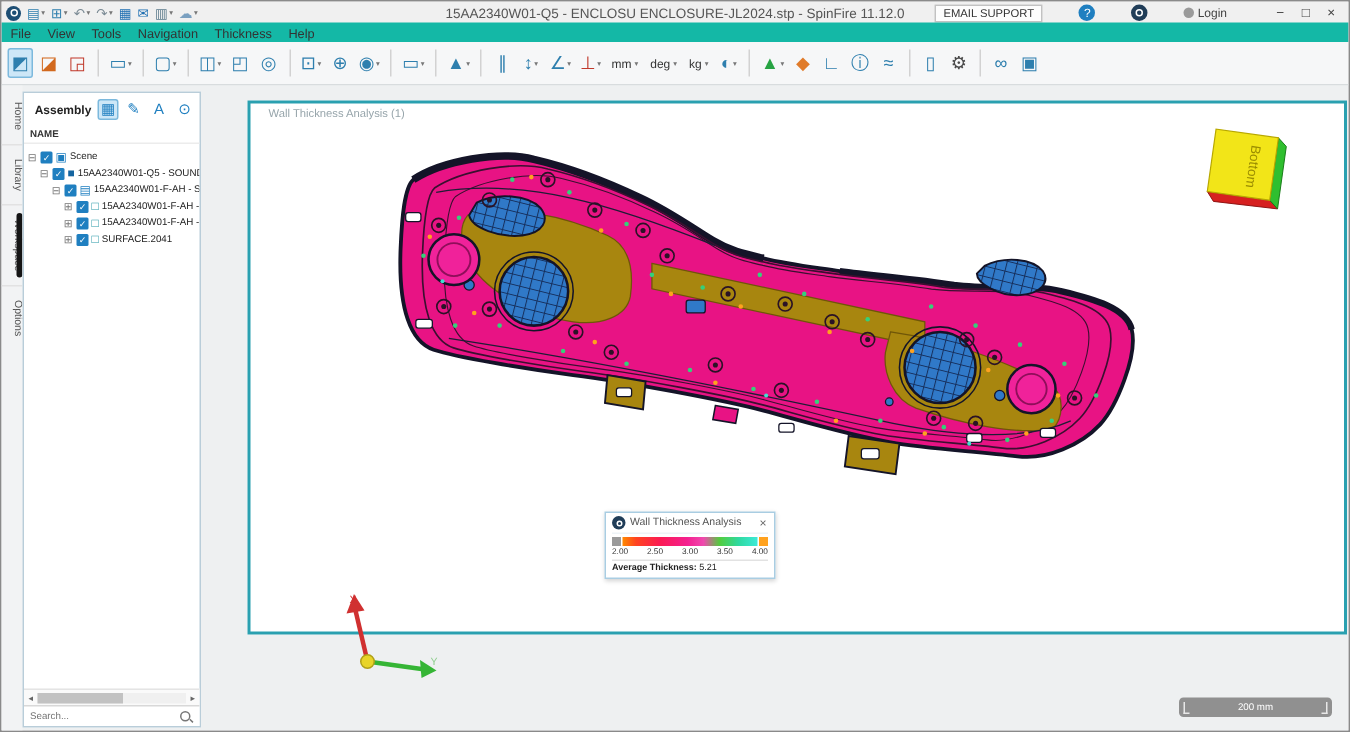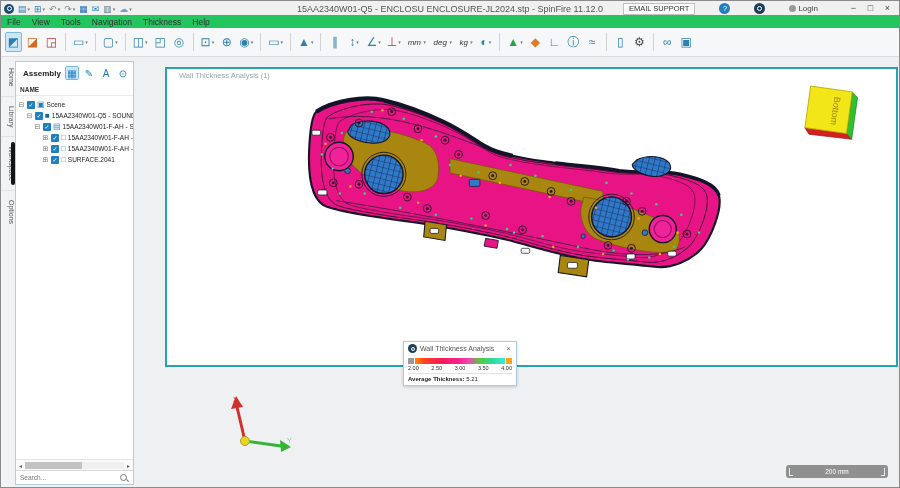--- a/index.html
+++ b/index.html
@@ -26,32 +26,32 @@
                  font-size:8px; display:flex; align-items:center; justify-content:center; }
   .actify-circle { width:11px; height:11px; border-radius:50%; background:#203d58; position:relative; }
   .actify-circle::after { content:""; position:absolute; left:3px; top:3px; width:3px; height:3px;
                           border:1px solid #fff; border-radius:50%; }
   .login { display:flex; align-items:center; gap:2px; font-size:8px; color:#444; }
   .login-ico { width:7px; height:7px; border-radius:50%; background:#9a9a9a; }
   .winctrls { display:flex; align-items:center; gap:2px; margin-left:4px; }
   .winbtn { font-size:9px; color:#444; width:15px; text-align:center; line-height:11px; }
 
   
-  .menubar { position:absolute; top:14px; left:0; width:100%; height:13px; background:#22c55e;
+  .menubar { position:absolute; top:14px; left:0; width:100%; height:13px; background:#14b8a6;
              display:flex; align-items:center; gap:11px; padding-left:6px; }
   .menu-item { font-size:8.5px; color:#333; }
 
   
   .toolbar { position:absolute; top:27px; left:0; width:100%; height:29px; background:#f6f7f8;
              border-bottom:1px solid #d8dcde; display:flex; align-items:center; padding:0 4px; gap:2px; }
   .ticon { height:20px; min-width:17px; display:flex; align-items:center; justify-content:center;
            gap:1px; padding:0 1px; border-radius:2px; border:1px solid transparent; }
   .ticon .tg { font-size:12px; line-height:14px; }
   .ticon.sel { background:#cde7f7; border-color:#7cb9dd; }
-  .ttext { display:flex; align-items:center; gap:2px; padding:0 3px;font-style:italic; }
+  .ttext { display:flex; align-items:center; gap:2px; padding:0 3px; }
   .ttext .tg { font-size:8px; color:#333; }
   .tsep { width:1px; height:18px; background:#d2d2d2; margin:0 3px; flex:none; }
 
   
   .content-bg { position:absolute; top:56px; left:0; right:0; bottom:0; background:#eef0f1; }
 
   
   .tabstrip { position:absolute; left:0; top:56px; width:14px; bottom:0; background:#f2f3f4;
               display:flex; flex-direction:column; align-items:center; padding-top:2px; }
   .vtab { writing-mode:vertical-rl; font-size:7px; color:#555; padding:9px 0; width:14px;
@@ -88,21 +88,21 @@
                   display:flex; align-items:center; padding:0 4px; background:#fff; }
   .search-input { flex:1; border:none; outline:none; background:transparent; font-size:6.5px;
                   color:#666; font-family:inherit; }
   .mag { position:relative; width:10px; height:10px; flex:none; }
   .mag::before { content:""; position:absolute; left:1px; top:1px; width:5px; height:5px;
                  border:1.2px solid #777; border-radius:50%; }
   .mag::after { content:""; position:absolute; left:7px; top:7px; width:3px; height:1.2px;
                 background:#777; transform:rotate(45deg); }
 
   
-  .viewport { position:absolute; left:164px; top:66px; width:733px; height:300px; background:#fff;
+  .viewport { position:absolute; left:164px; top:66px; width:733px; height:356px; background:#fff;
               border:2px solid #2aa0b0; }
   .vp-label { position:absolute; top:2px; left:12px; font-size:7.5px; color:#97a5ab; }
   .model-svg { position:absolute; left:0; top:0; width:100%; height:100%; }
   .orient-cube { position:absolute; left:628px; top:12px; width:70px; height:66px; }
   .triad { position:absolute; left:56px; top:324px; width:72px; height:66px; }
 
   
   .legend { position:absolute; left:236px; top:272px; width:114px; background:#fff;
             border:1px solid #a9cde2; box-shadow:0 1px 3px rgba(0,0,0,.18); padding:2px 4px 3px; }
   .lg-head { display:flex; align-items:center; gap:3px; padding-bottom:2px; border-bottom:1px solid #eef4f8; }

